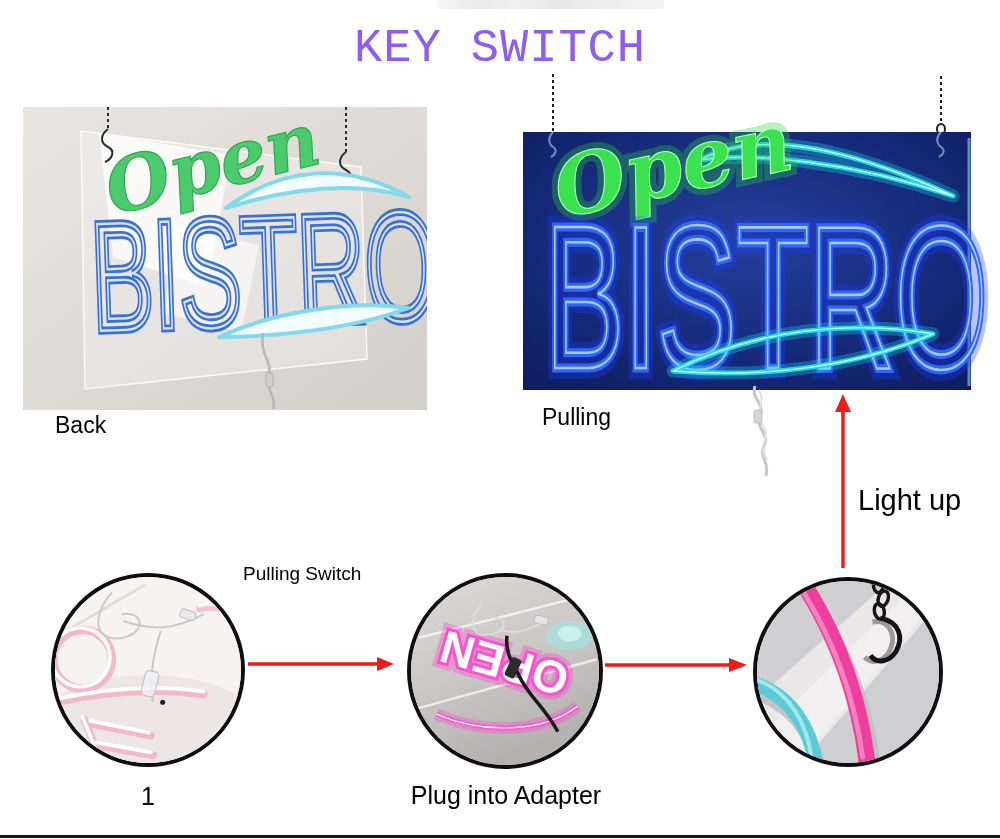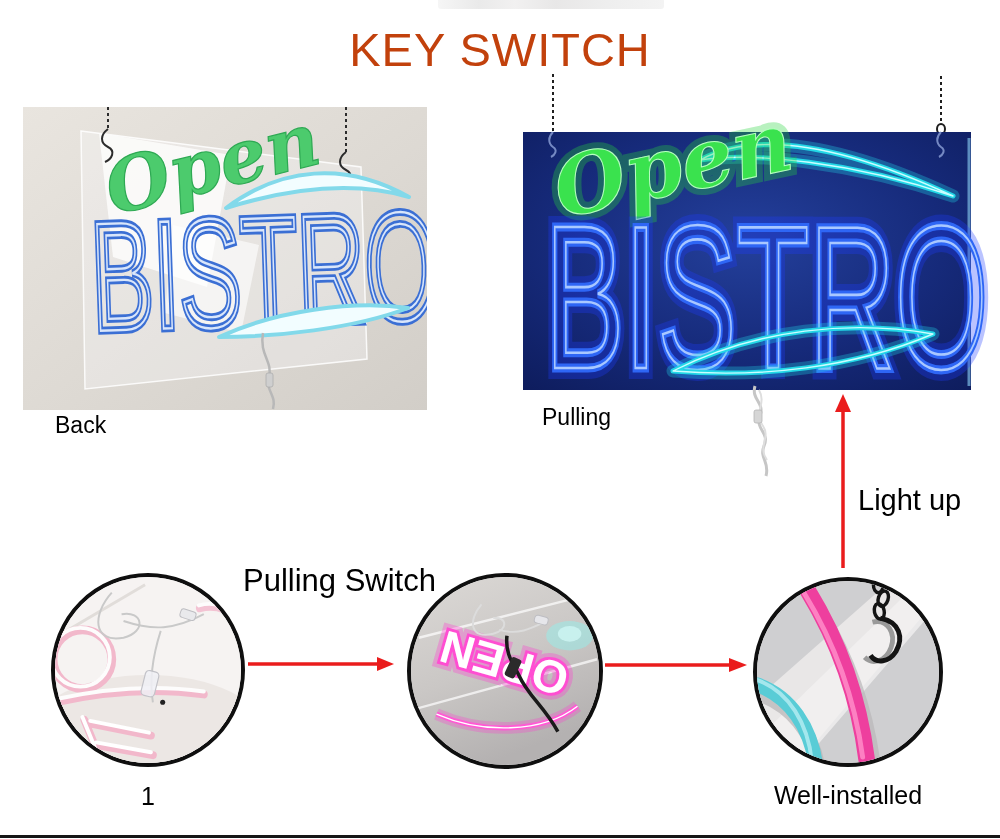--- a/index.html
+++ b/index.html
@@ -1,20 +1,20 @@
 <!DOCTYPE html>
 <html><head>
 <meta charset="utf-8">
 <style>
   html,body{margin:0;padding:0;background:#fff;}
   .canvas{position:relative;width:1000px;height:839px;background:#ffffff;overflow:hidden;
           font-family:"Liberation Sans",sans-serif;color:#161616;}
   .abs{position:absolute;}
   .title{left:0;top:22px;width:1000px;text-align:center;font-size:47px;font-weight:500;
-         letter-spacing:1px;color:#c2410c;white-space:nowrap;}
+         letter-spacing:1px;color:#8b5cf6;white-space:nowrap;font-family:Liberation Mono, monospace;}
   .top-streak{left:438px;top:0;width:226px;height:9px;
      background:linear-gradient(90deg,#f4f4f4 0%,#e6e6e6 18%,#efeeee 34%,#e4e3e3 52%,#ebebeb 75%,#f1f1f1 100%);
      opacity:.85;border-radius:0 0 3px 3px;}
   .photo{overflow:hidden;}
   .lbl{font-size:23px;color:#000000;white-space:nowrap;}
   .lbl-step{font-size:25px;text-align:center;}
   .circle{border:4px solid #0f0f0f;border-radius:50%;overflow:hidden;box-sizing:border-box;background:#eee;}
   .circle svg{display:block;width:100%;height:100%;}
   .bottom-line{left:0;top:835px;width:1000px;height:3px;background:#161616;}
   svg{overflow:visible;}
@@ -158,21 +158,21 @@
       </g>
       <g>
         <rect x="128" y="34" width="16" height="9" rx="3" transform="rotate(18 136 38)" fill="#e9e9ec" stroke="#bdbdc2" stroke-width="1"></rect>
         <rect x="90" y="96" width="14" height="26" rx="4" transform="rotate(14 97 109)" fill="rgba(240,240,246,0.85)" stroke="#c2c2c8" stroke-width="1.2"></rect>
         <circle cx="110" cy="128" r="2.6" fill="#222222"></circle>
       </g>
     </svg>
   </div>
   <div class="abs lbl lbl-step" style="left:51px;top:782px;width:194px;">1</div>
 
-  <div class="abs lbl" style="left:243px;top:563px;font-size:31px;">Pulling Switch</div>
+  <div class="abs lbl" style="left:243px;top:563px;font-size:19px;">Pulling Switch</div>
   <svg class="abs" style="left:246px;top:656px;" width="152" height="16" viewBox="0 0 152 16">
     <line x1="2" y1="8" x2="132" y2="8" stroke="#ea1c1c" stroke-width="3.5"></line>
     <polygon points="131,1 148,8 131,15" fill="#ea1c1c"></polygon>
   </svg>
 
   <div class="abs circle" style="left:407px;top:573px;width:196px;height:196px;">
     <svg viewBox="0 0 192 192">
       <defs>
         <linearGradient id="c2g" x1="0" y1="0" x2="0.4" y2="1">
           <stop offset="0" stop-color="#dcd9d6"></stop>
@@ -205,20 +205,21 @@
         <path d="M90,54 C110,60 124,52 140,44"></path>
       </g>
       <rect x="126" y="40" width="14" height="8" rx="3" transform="rotate(15 133 44)" fill="#e6e6ea" stroke="#bdbdc2" stroke-width="1"></rect>
 
       <g>
         <path d="M98,60 C96,78 104,88 110,100 C120,122 136,132 150,158" stroke="#1a1a1a" stroke-width="3.6" fill="none"></path>
         <rect x="99" y="82" width="11" height="21" rx="3" transform="rotate(25 104 92)" fill="#2b2b2b"></rect>
       </g>
     </svg>
   </div>
+  <div class="abs lbl lbl-step" style="left:396px;top:781px;width:220px;">Plug into Adapter</div>
 
   <svg class="abs" style="left:602px;top:657px;" width="150" height="16" viewBox="0 0 150 16">
     <line x1="3" y1="8" x2="128" y2="8" stroke="#ea1c1c" stroke-width="3.5"></line>
     <polygon points="127,1 145,8 127,15" fill="#ea1c1c"></polygon>
   </svg>
 
   <div class="abs circle" style="left:753px;top:577px;width:190px;height:190px;">
     <svg viewBox="0 0 186 186">
       <rect x="0" y="0" width="186" height="186" fill="#cfcfd1"></rect>
       <polygon points="0,120 136,0 186,16 42,186 0,186" fill="#e9e7e7"></polygon>
@@ -240,17 +241,16 @@
       </g>
 
       <g fill="none" stroke="#141414">
         <ellipse cx="124" cy="4" rx="5" ry="8" stroke-width="3.5"></ellipse>
         <ellipse cx="129" cy="18" rx="5" ry="8" stroke-width="3.5" transform="rotate(18 129 18)"></ellipse>
         <ellipse cx="125" cy="31" rx="5" ry="8" stroke-width="3.5" transform="rotate(-12 125 31)"></ellipse>
         <path d="M126,38 C146,42 150,58 142,72 C135,83 122,85 116,76" stroke-width="5"></path>
       </g>
     </svg>
   </div>
-  <div class="abs lbl lbl-step" style="left:755px;top:781px;width:186px;">Well-installed</div>
 
   <div class="abs bottom-line"></div>
 
 </div>
 
 </body></html>

